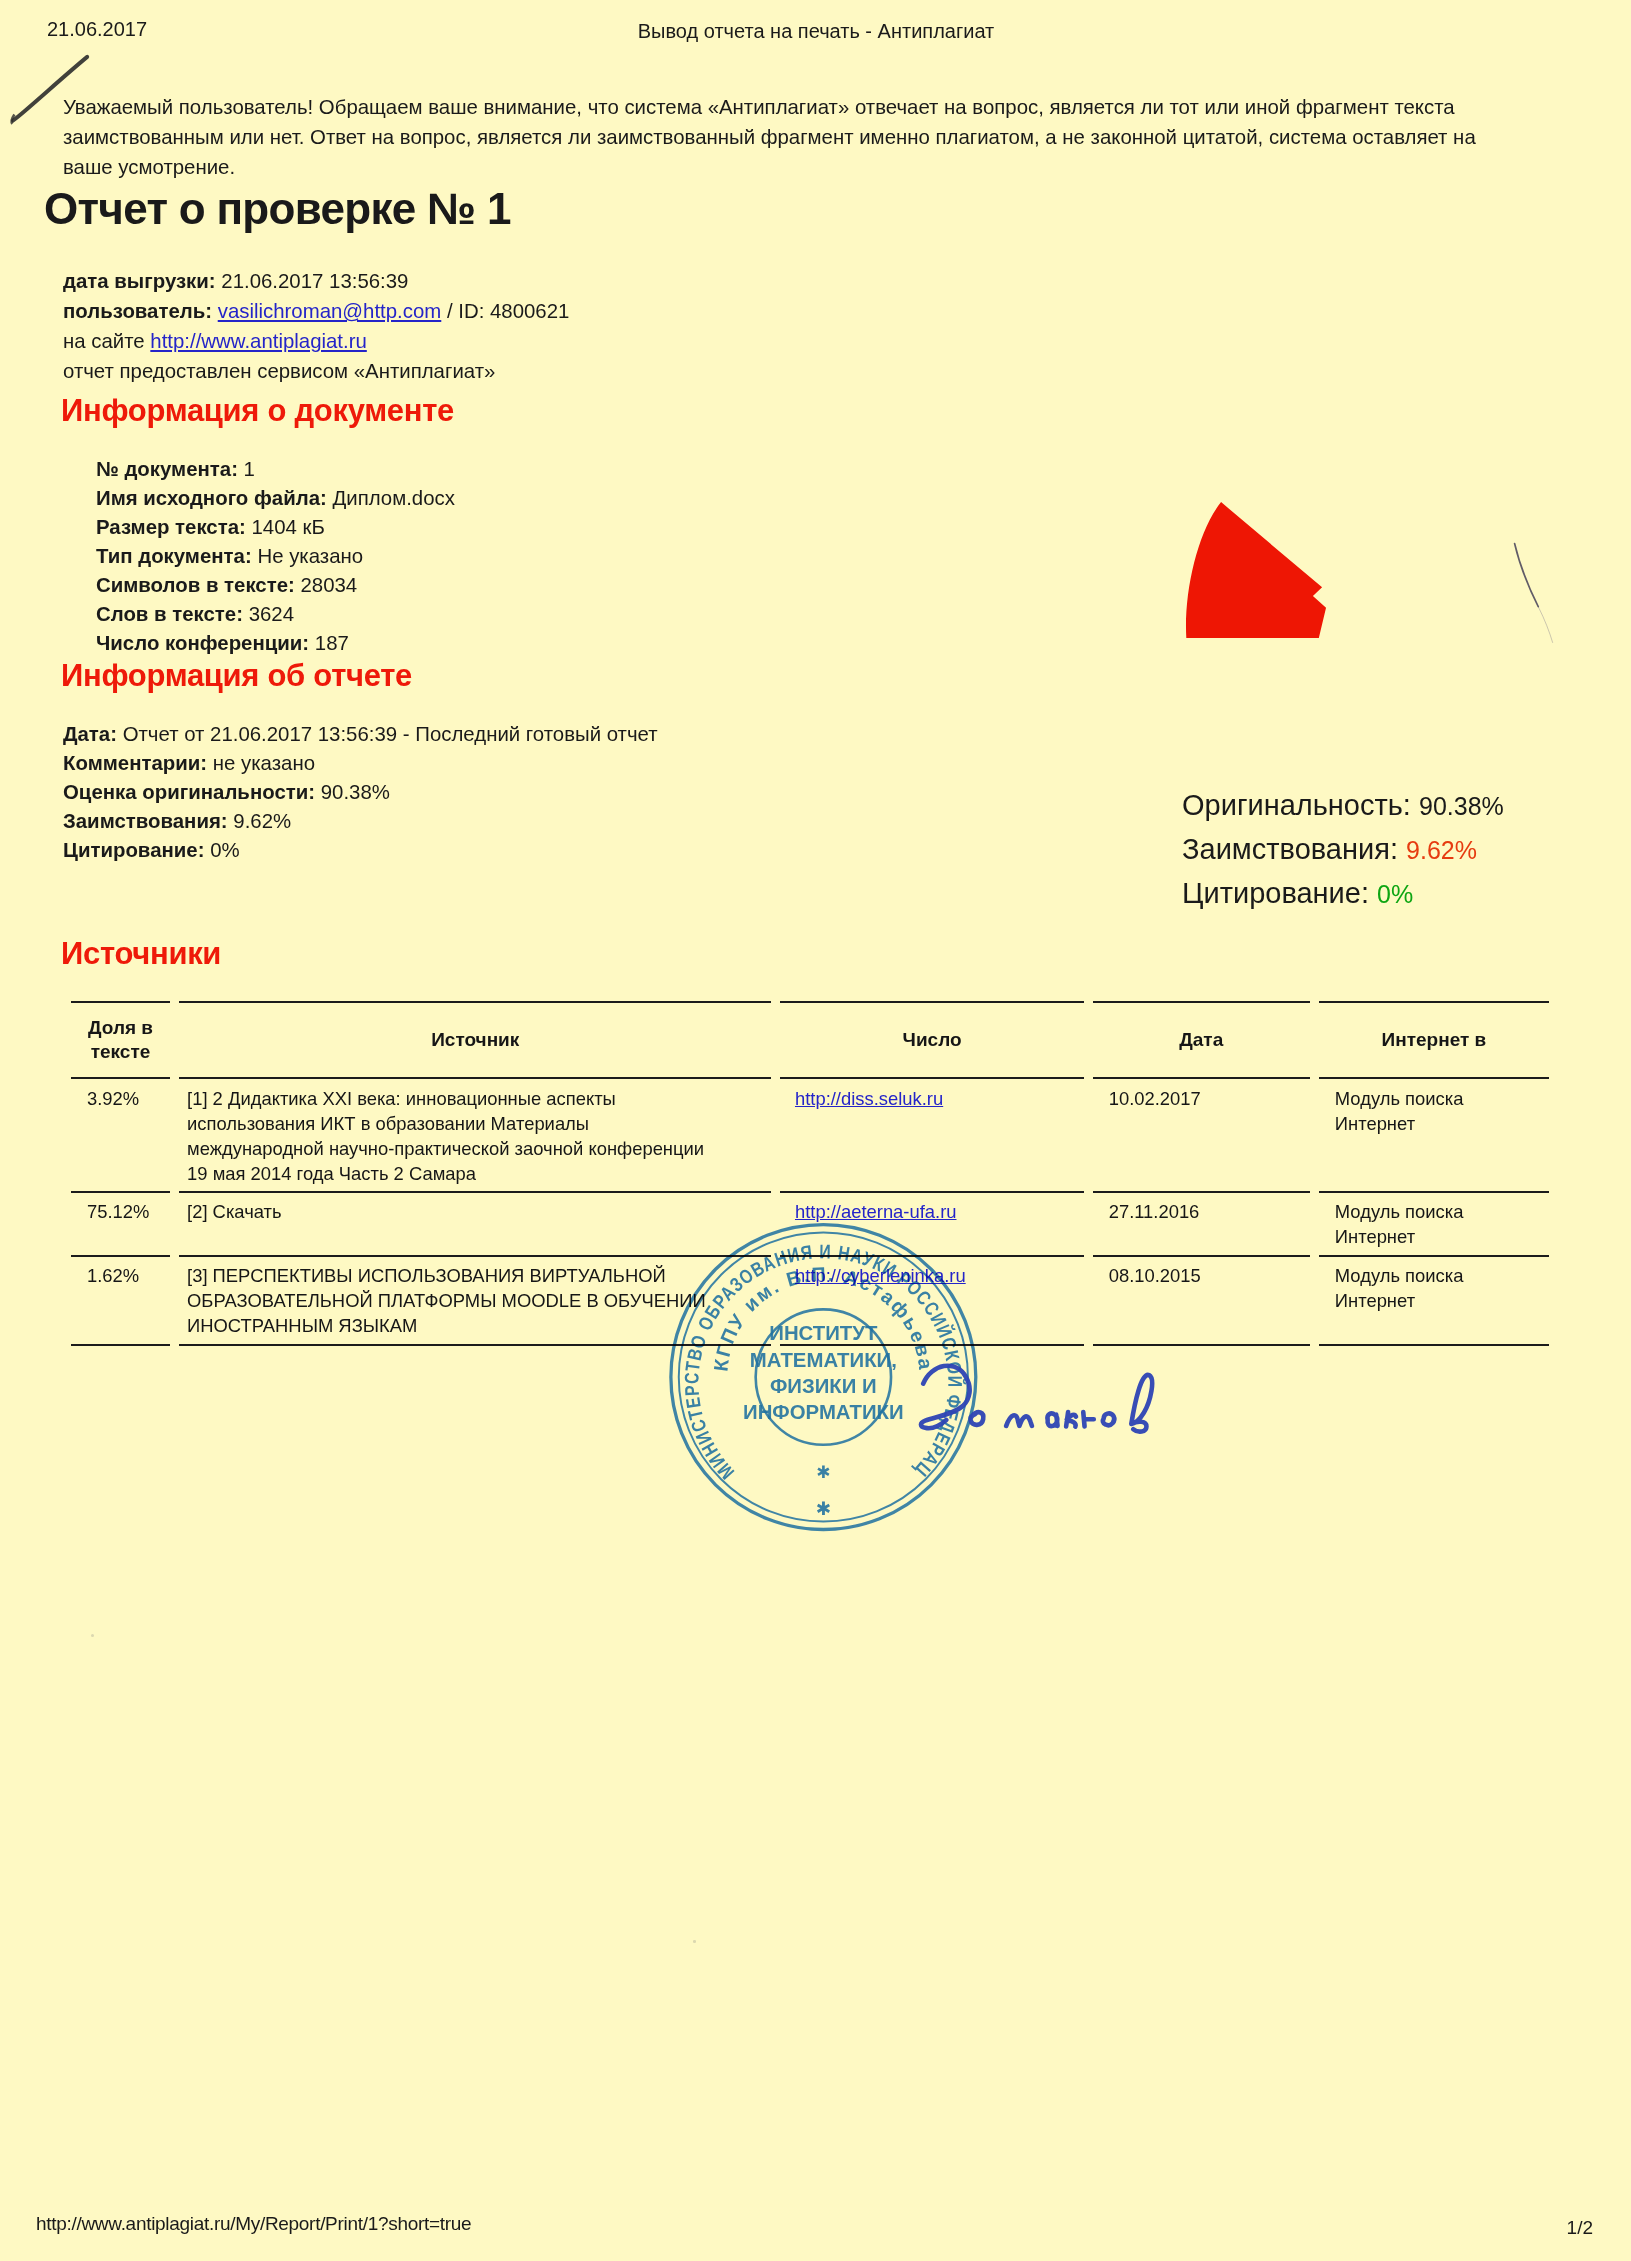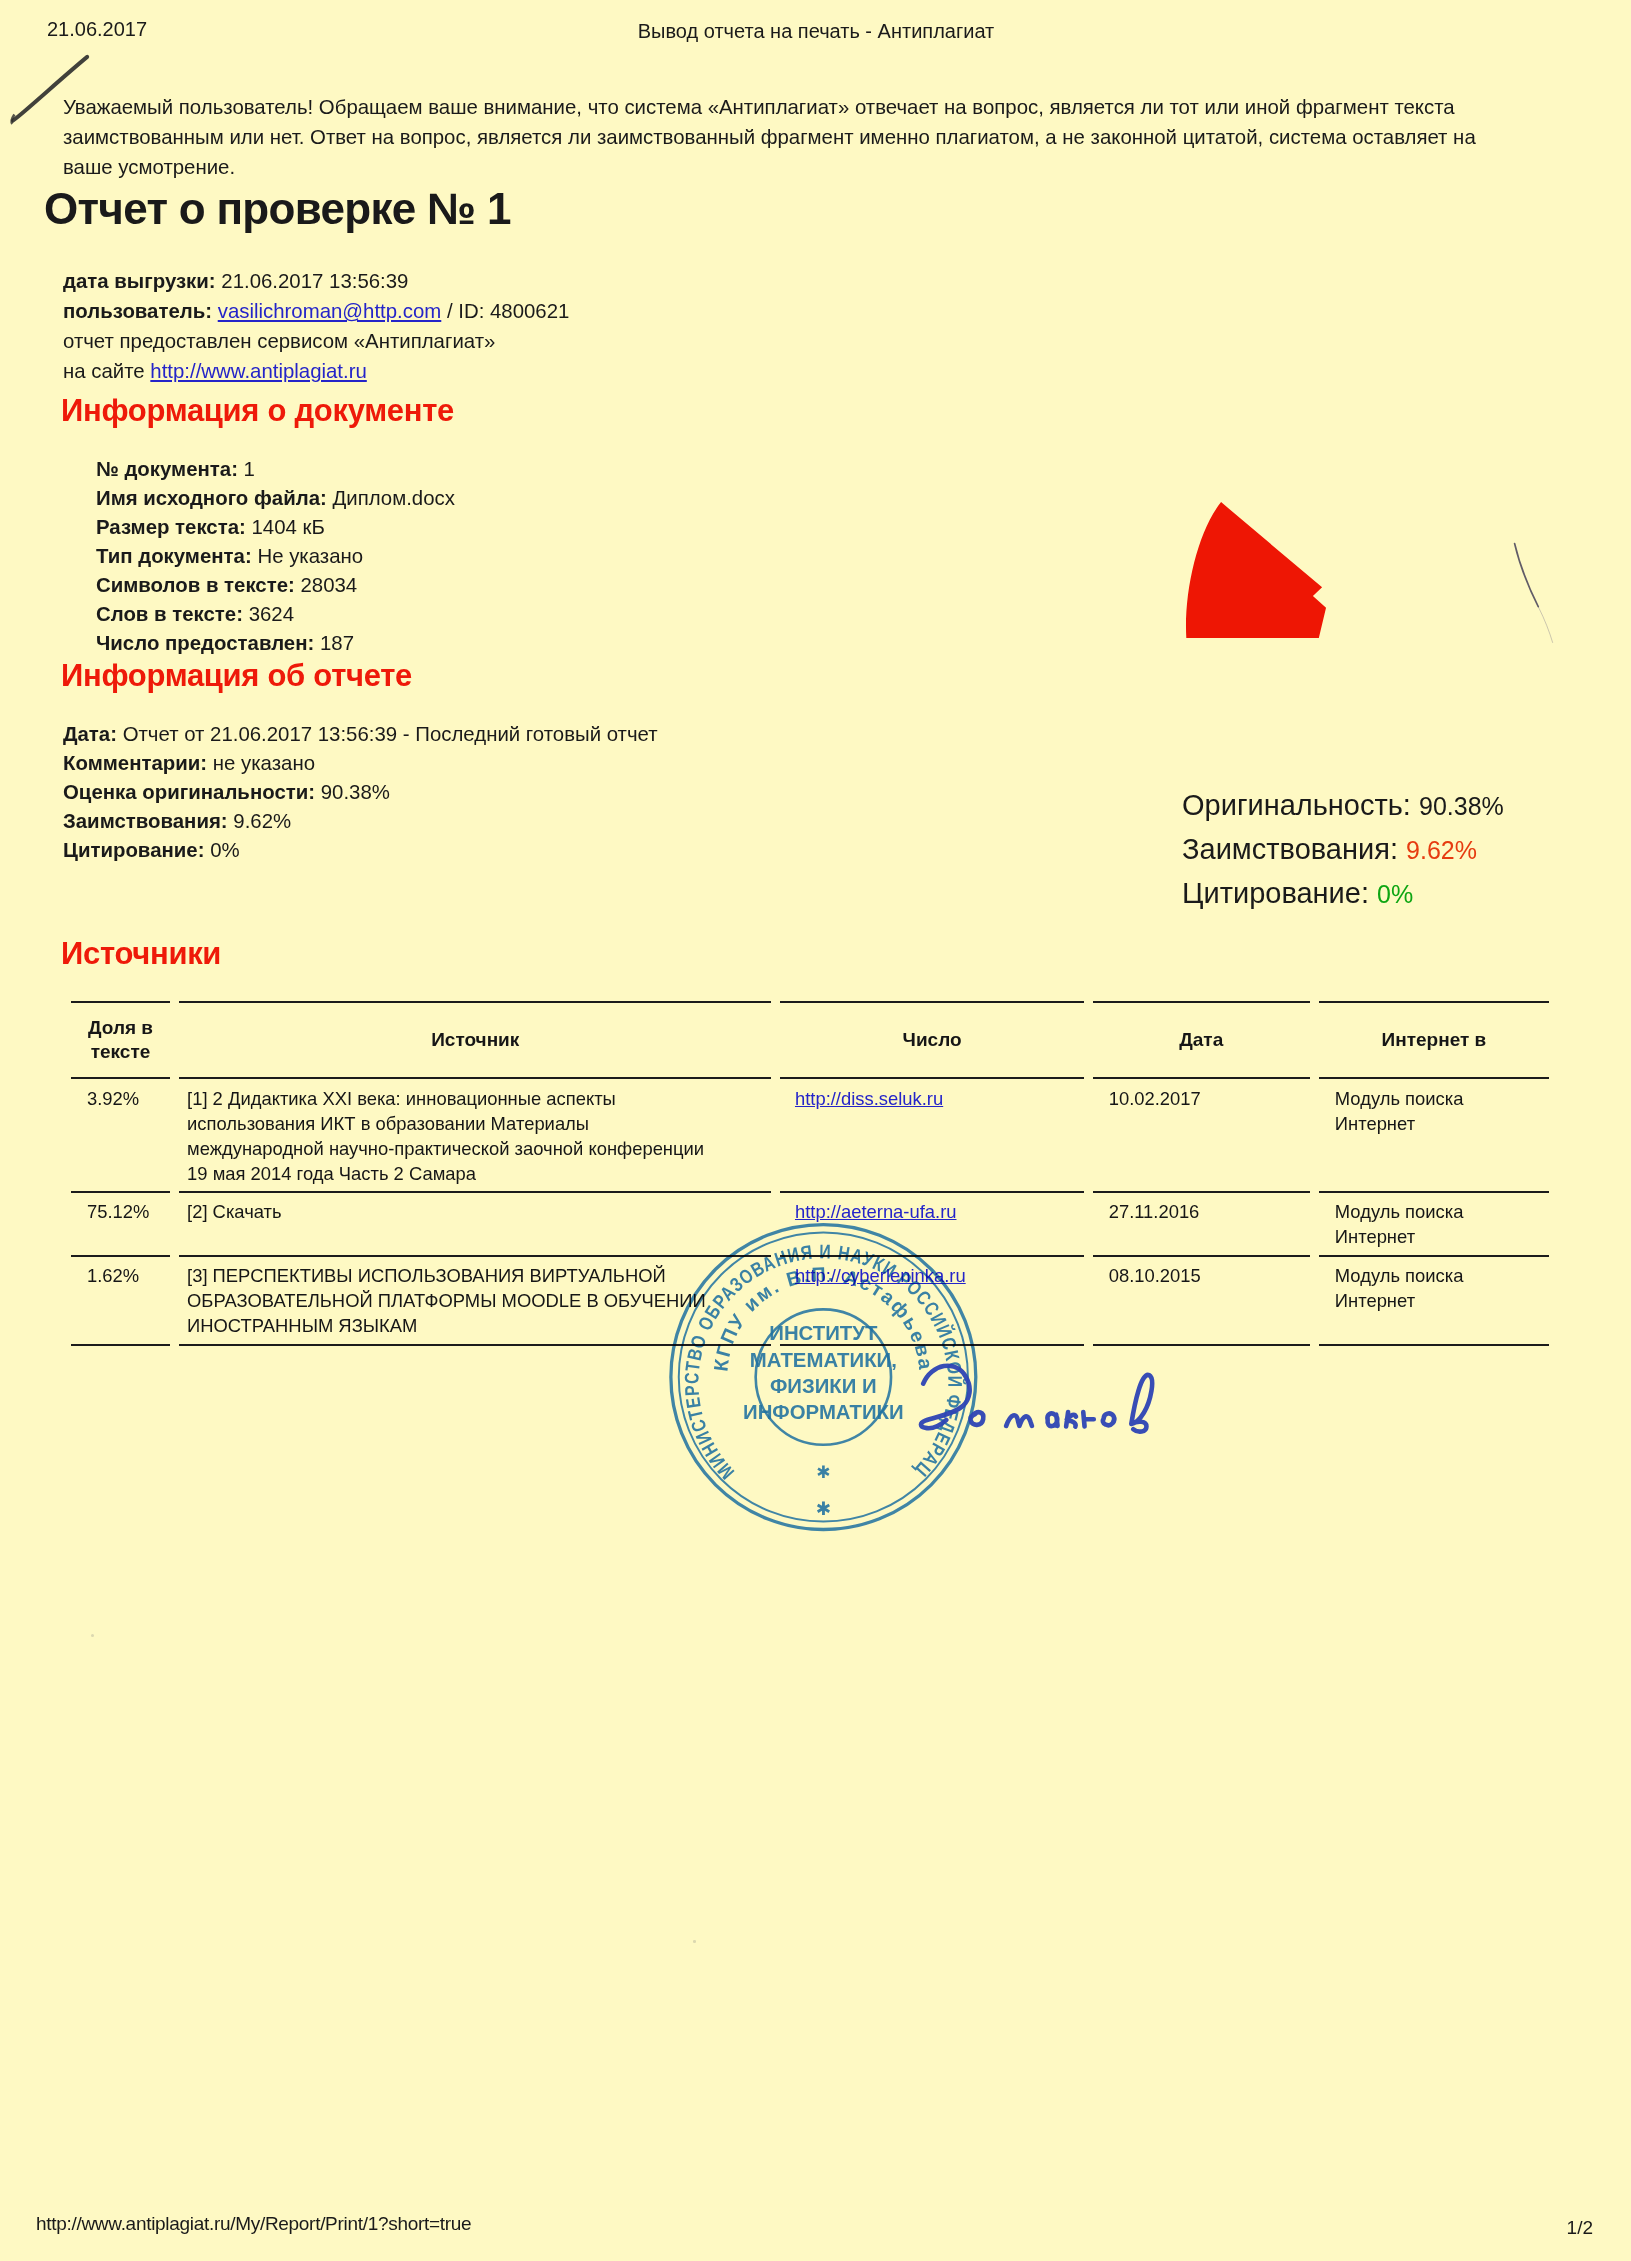--- a/index.html
+++ b/index.html
@@ -81,36 +81,36 @@
   <div class="meta">
     <div>
       <b>дата выгрузки:</b>
       <span>21.06.2017 13:56:39</span>
     </div>
     <div>
       <b>пользователь:</b>
       <a class="link">vasilichroman@http.com</a>
       <span>/ ID: 4800621</span>
     </div>
-    <div>отчет предоставлен сервисом «Антиплагиат»</div>
     <div>
       <span>на сайте</span>
       <a class="link">http://www.antiplagiat.ru</a>
     </div>
+    <div>отчет предоставлен сервисом «Антиплагиат»</div>
   </div>
 
   <h2 class="h2 h2-doc">Информация о документе</h2>
   <div class="info info-doc">
     <div><b>№ документа:</b> <span>1</span></div>
     <div><b>Имя исходного файла:</b> <span>Диплом.docx</span></div>
     <div><b>Размер текста:</b> <span>1404 кБ</span></div>
     <div><b>Тип документа:</b> <span>Не указано</span></div>
     <div><b>Символов в тексте:</b> <span>28034</span></div>
     <div><b>Слов в тексте:</b> <span>3624</span></div>
-    <div><b>Число предоставлен:</b> <span>187</span></div>
+    <div><b>Число конференции:</b> <span>187</span></div>
   </div>
 
   <svg class="ovl" style="left:1171px;top:487px" width="171" height="164" viewBox="0 0 260 250">
     <path d="M76,23 L230,153 L216,166 L236,184 L225,230 L23,230 C19,160 40,68 76,23 Z" fill="#ee1604"></path>
   </svg>
 
   <svg class="ovl" style="left:1500px;top:533px" width="66" height="171" viewBox="0 0 100 260">
     <path d="M22,16 C30,50 44,84 58,112" fill="none" stroke="#3a3550" stroke-width="2.5" opacity="0.8" stroke-linecap="round"></path>
     <path d="M58,112 C68,132 75,150 80,167" fill="none" stroke="#6a6580" stroke-width="1.5" opacity="0.35"></path>
   </svg>

